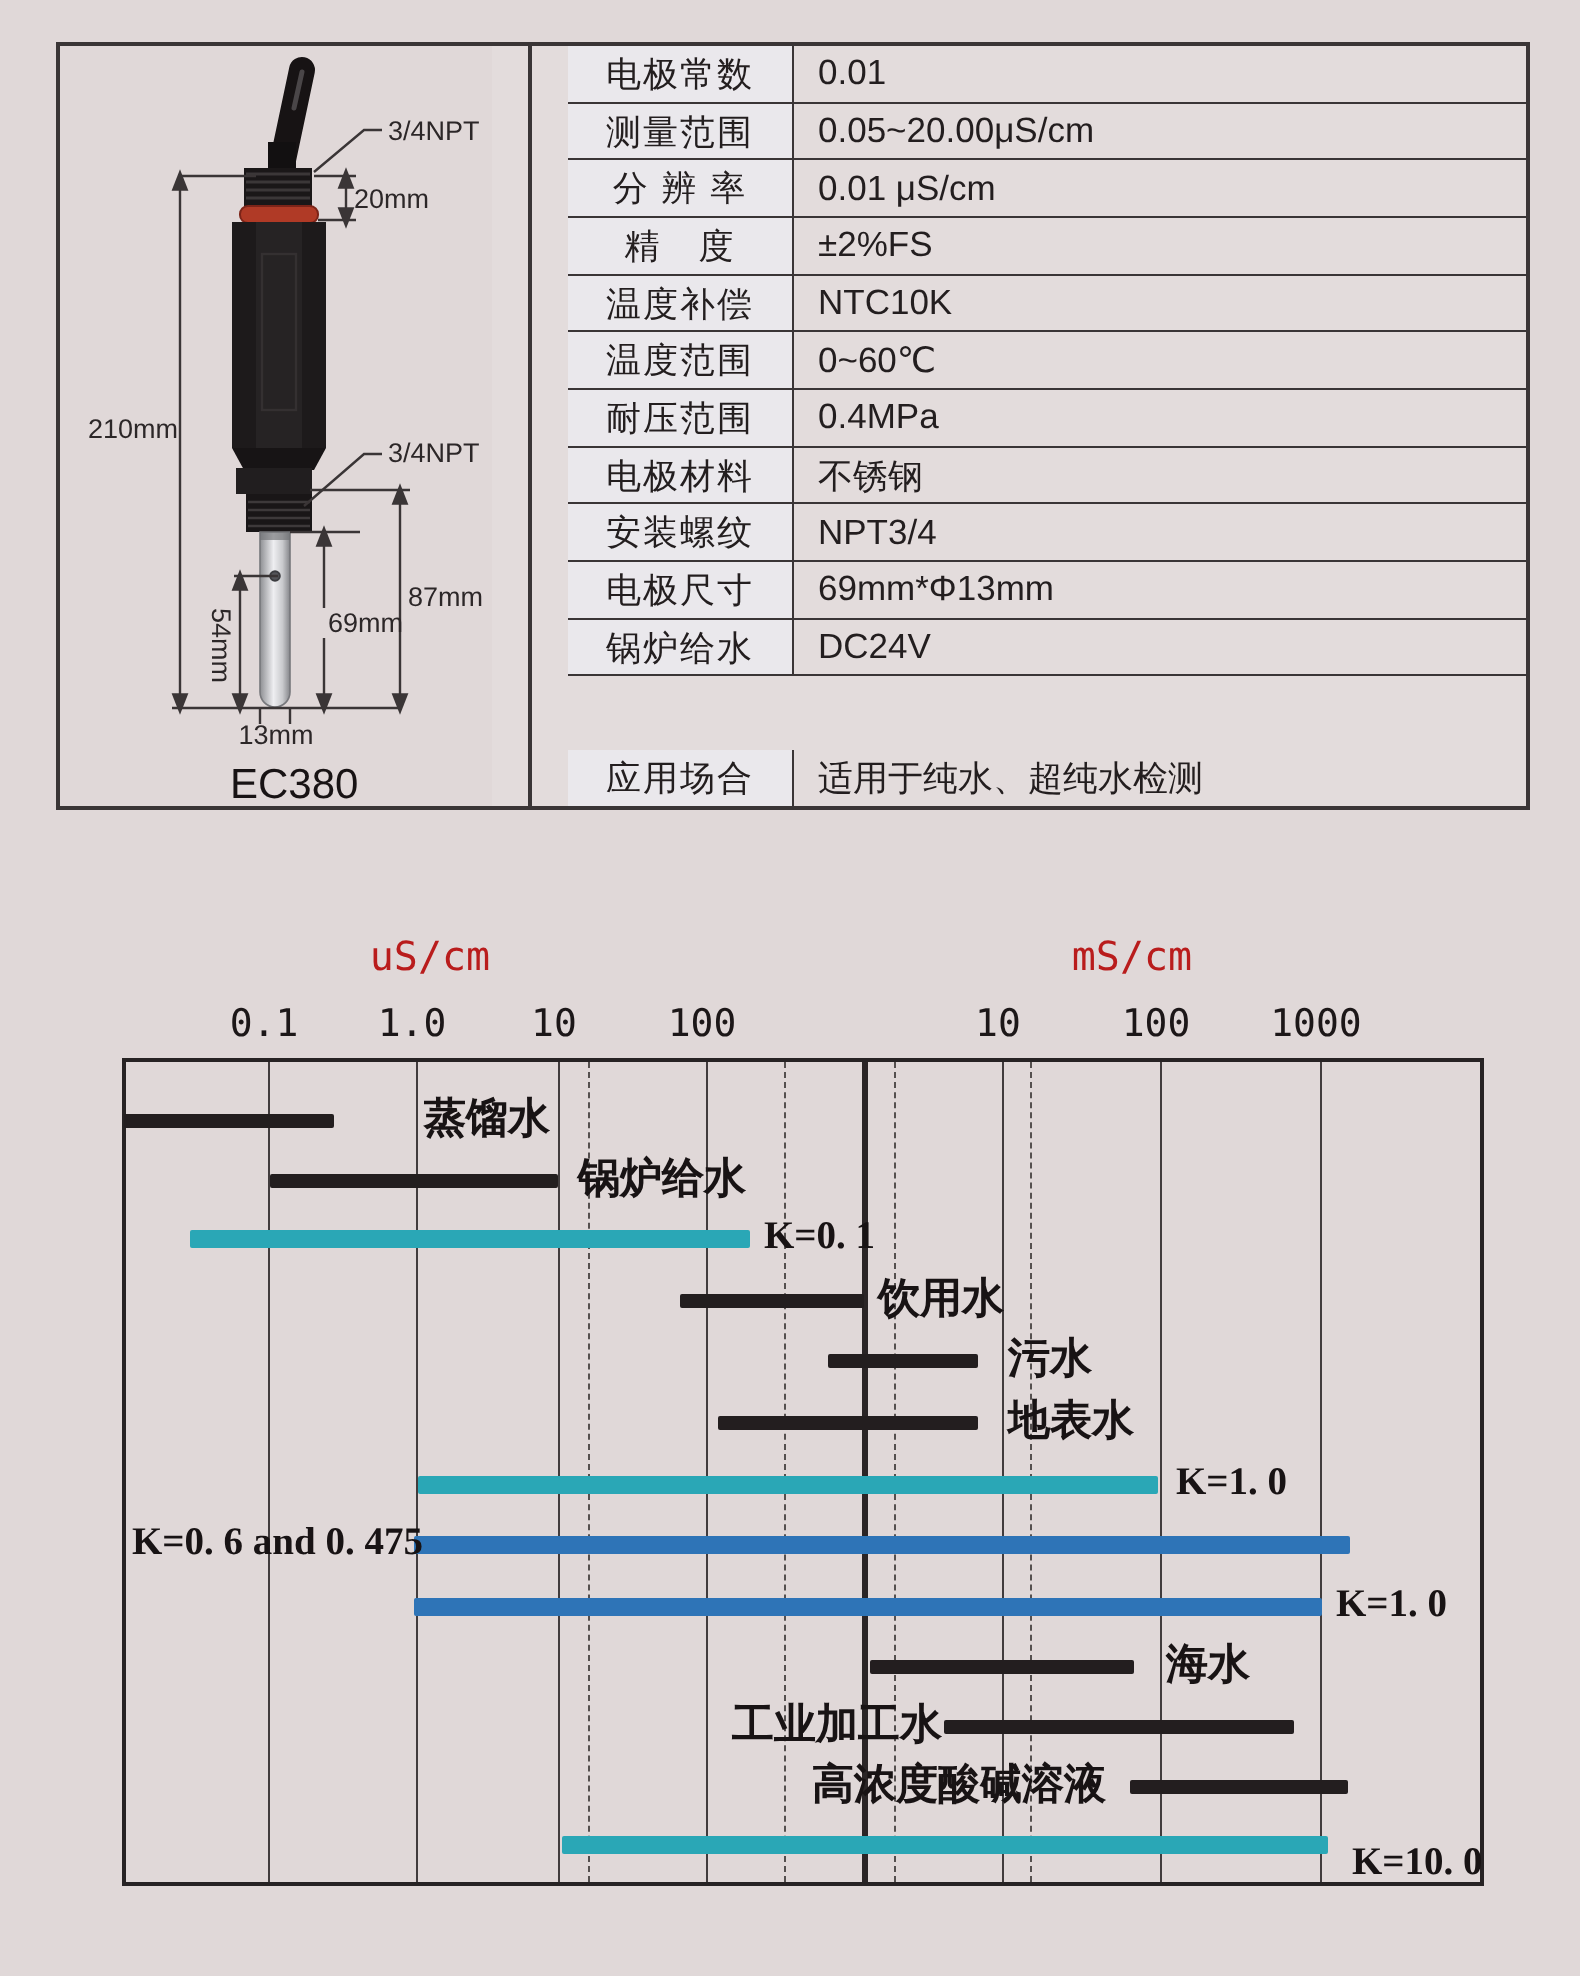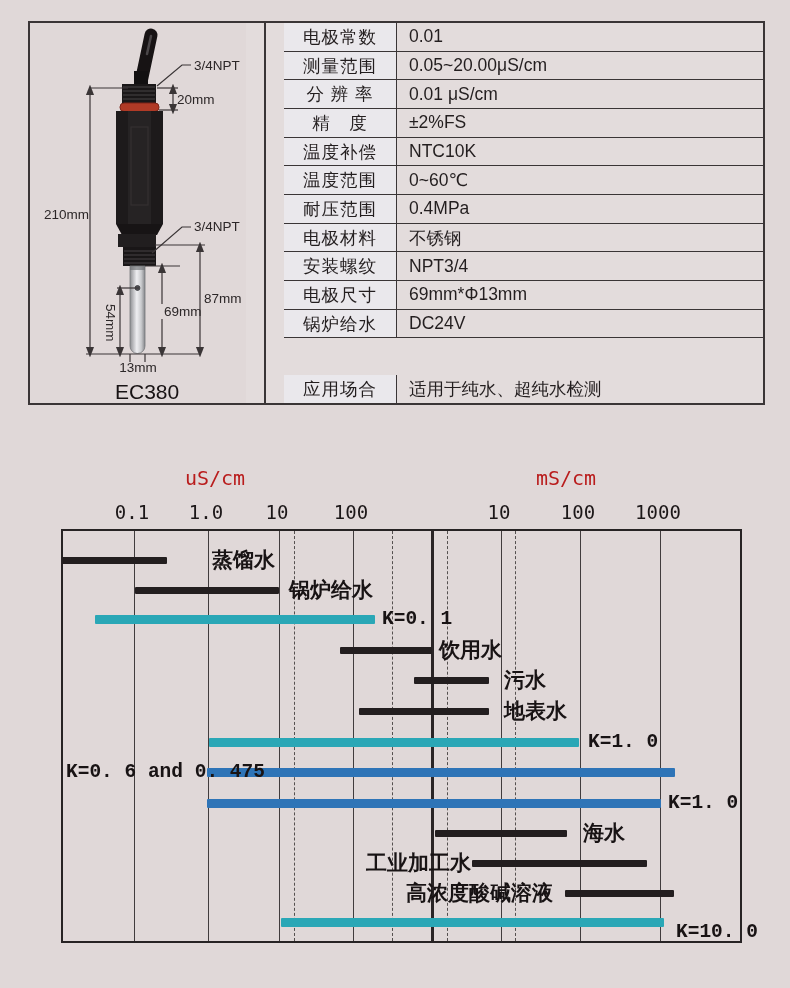--- a/index.html
+++ b/index.html
@@ -27,21 +27,21 @@
   .chart-box{position:absolute;left:61px;top:529px;width:681px;height:414px;border:2px solid #272324;box-sizing:border-box;background:var(--bg);}
   .gl{position:absolute;top:0;bottom:0;width:0;}
   .gl.solid{border-left:1.6px solid #413c3d;}
   .gl.thick{border-left:3px solid #2a2526;}
   .gl.dashed{border-left:1.6px dashed #55504f;}
   .cbar{position:absolute;border-radius:1px;}
   .cbar.black{height:7px;background:var(--bar);}
   .cbar.teal{height:9px;background:var(--teal);}
   .cbar.blue{height:9px;background:var(--blue);}
   .blabel{position:absolute;white-space:nowrap;font-size:21px;font-weight:600;color:#181314;line-height:28px;}
-  .blabel.k{font-family:Liberation Mono, monospace;font-size:19.5px;font-weight:600;}
+  .blabel.k{font-family:Liberation Serif, serif;font-size:19.5px;font-weight:600;}
 
   
   .dim{font-family:"Liberation Sans","DejaVu Sans",sans-serif;font-size:13.5px;fill:#2c2728;}
   .model{font-family:"Liberation Sans","DejaVu Sans",sans-serif;font-size:21px;fill:#181314;}
 </style>
 </head>
 <body>
 
 <div class="page">
 

